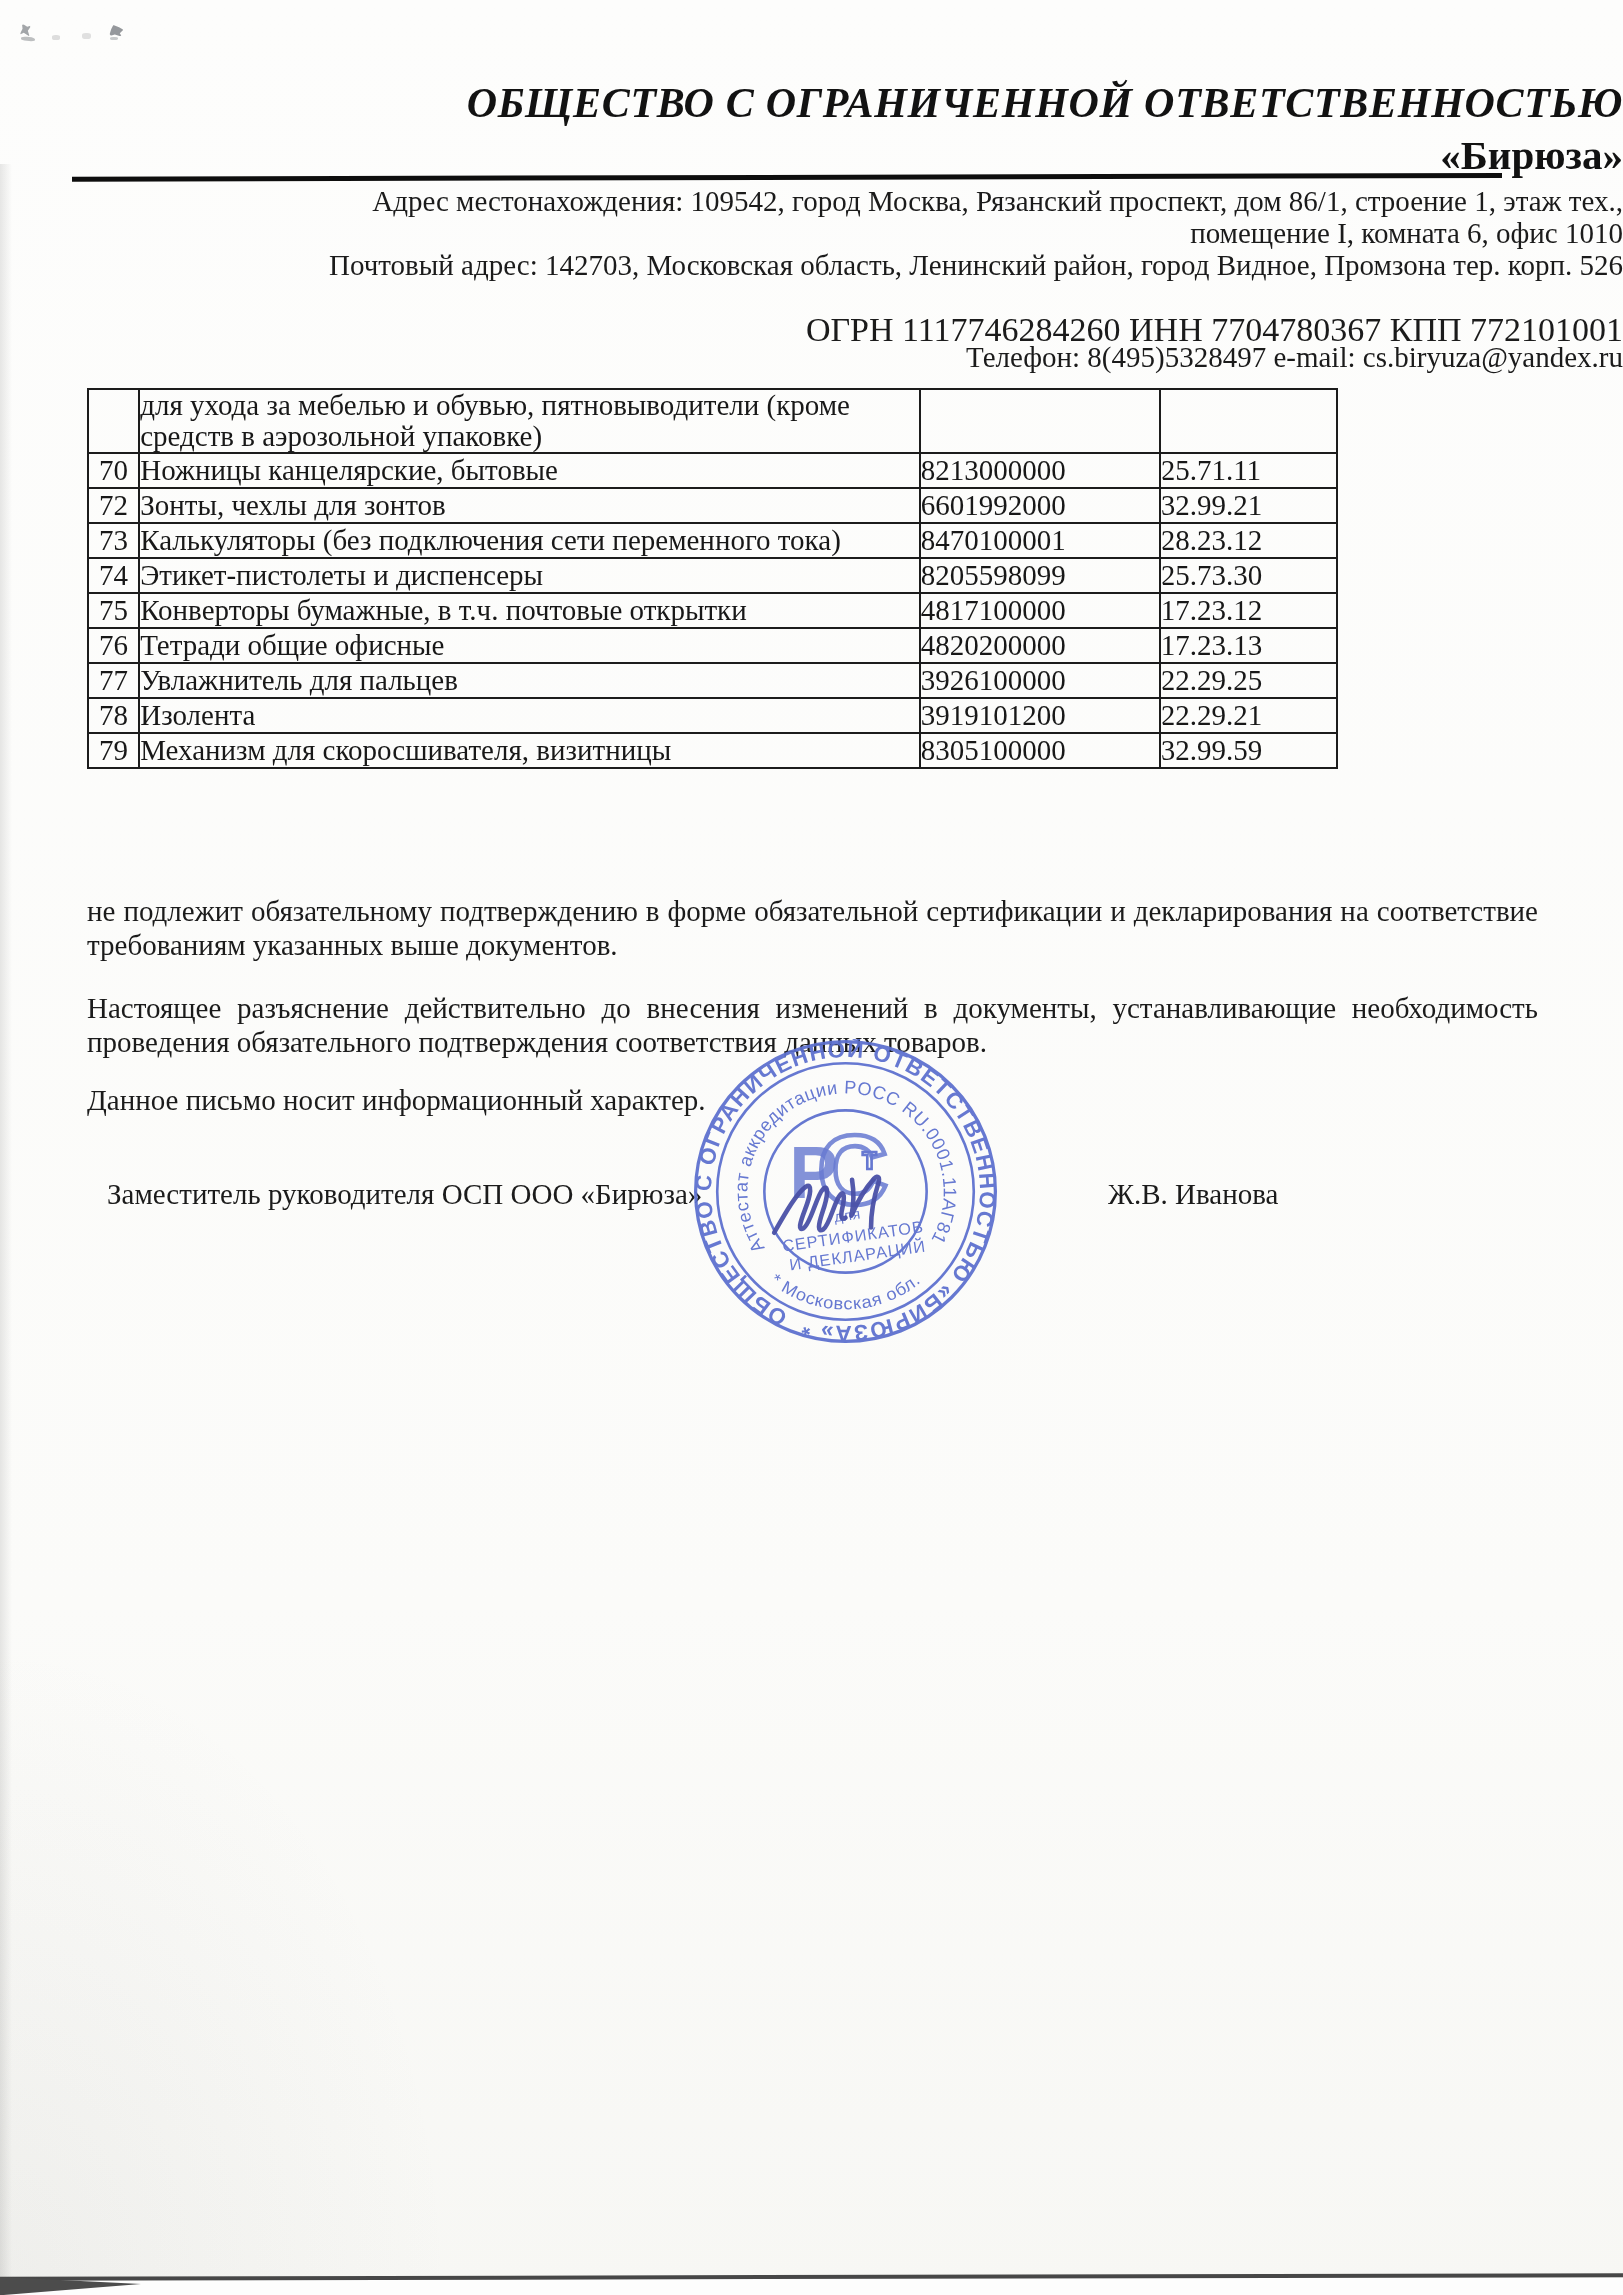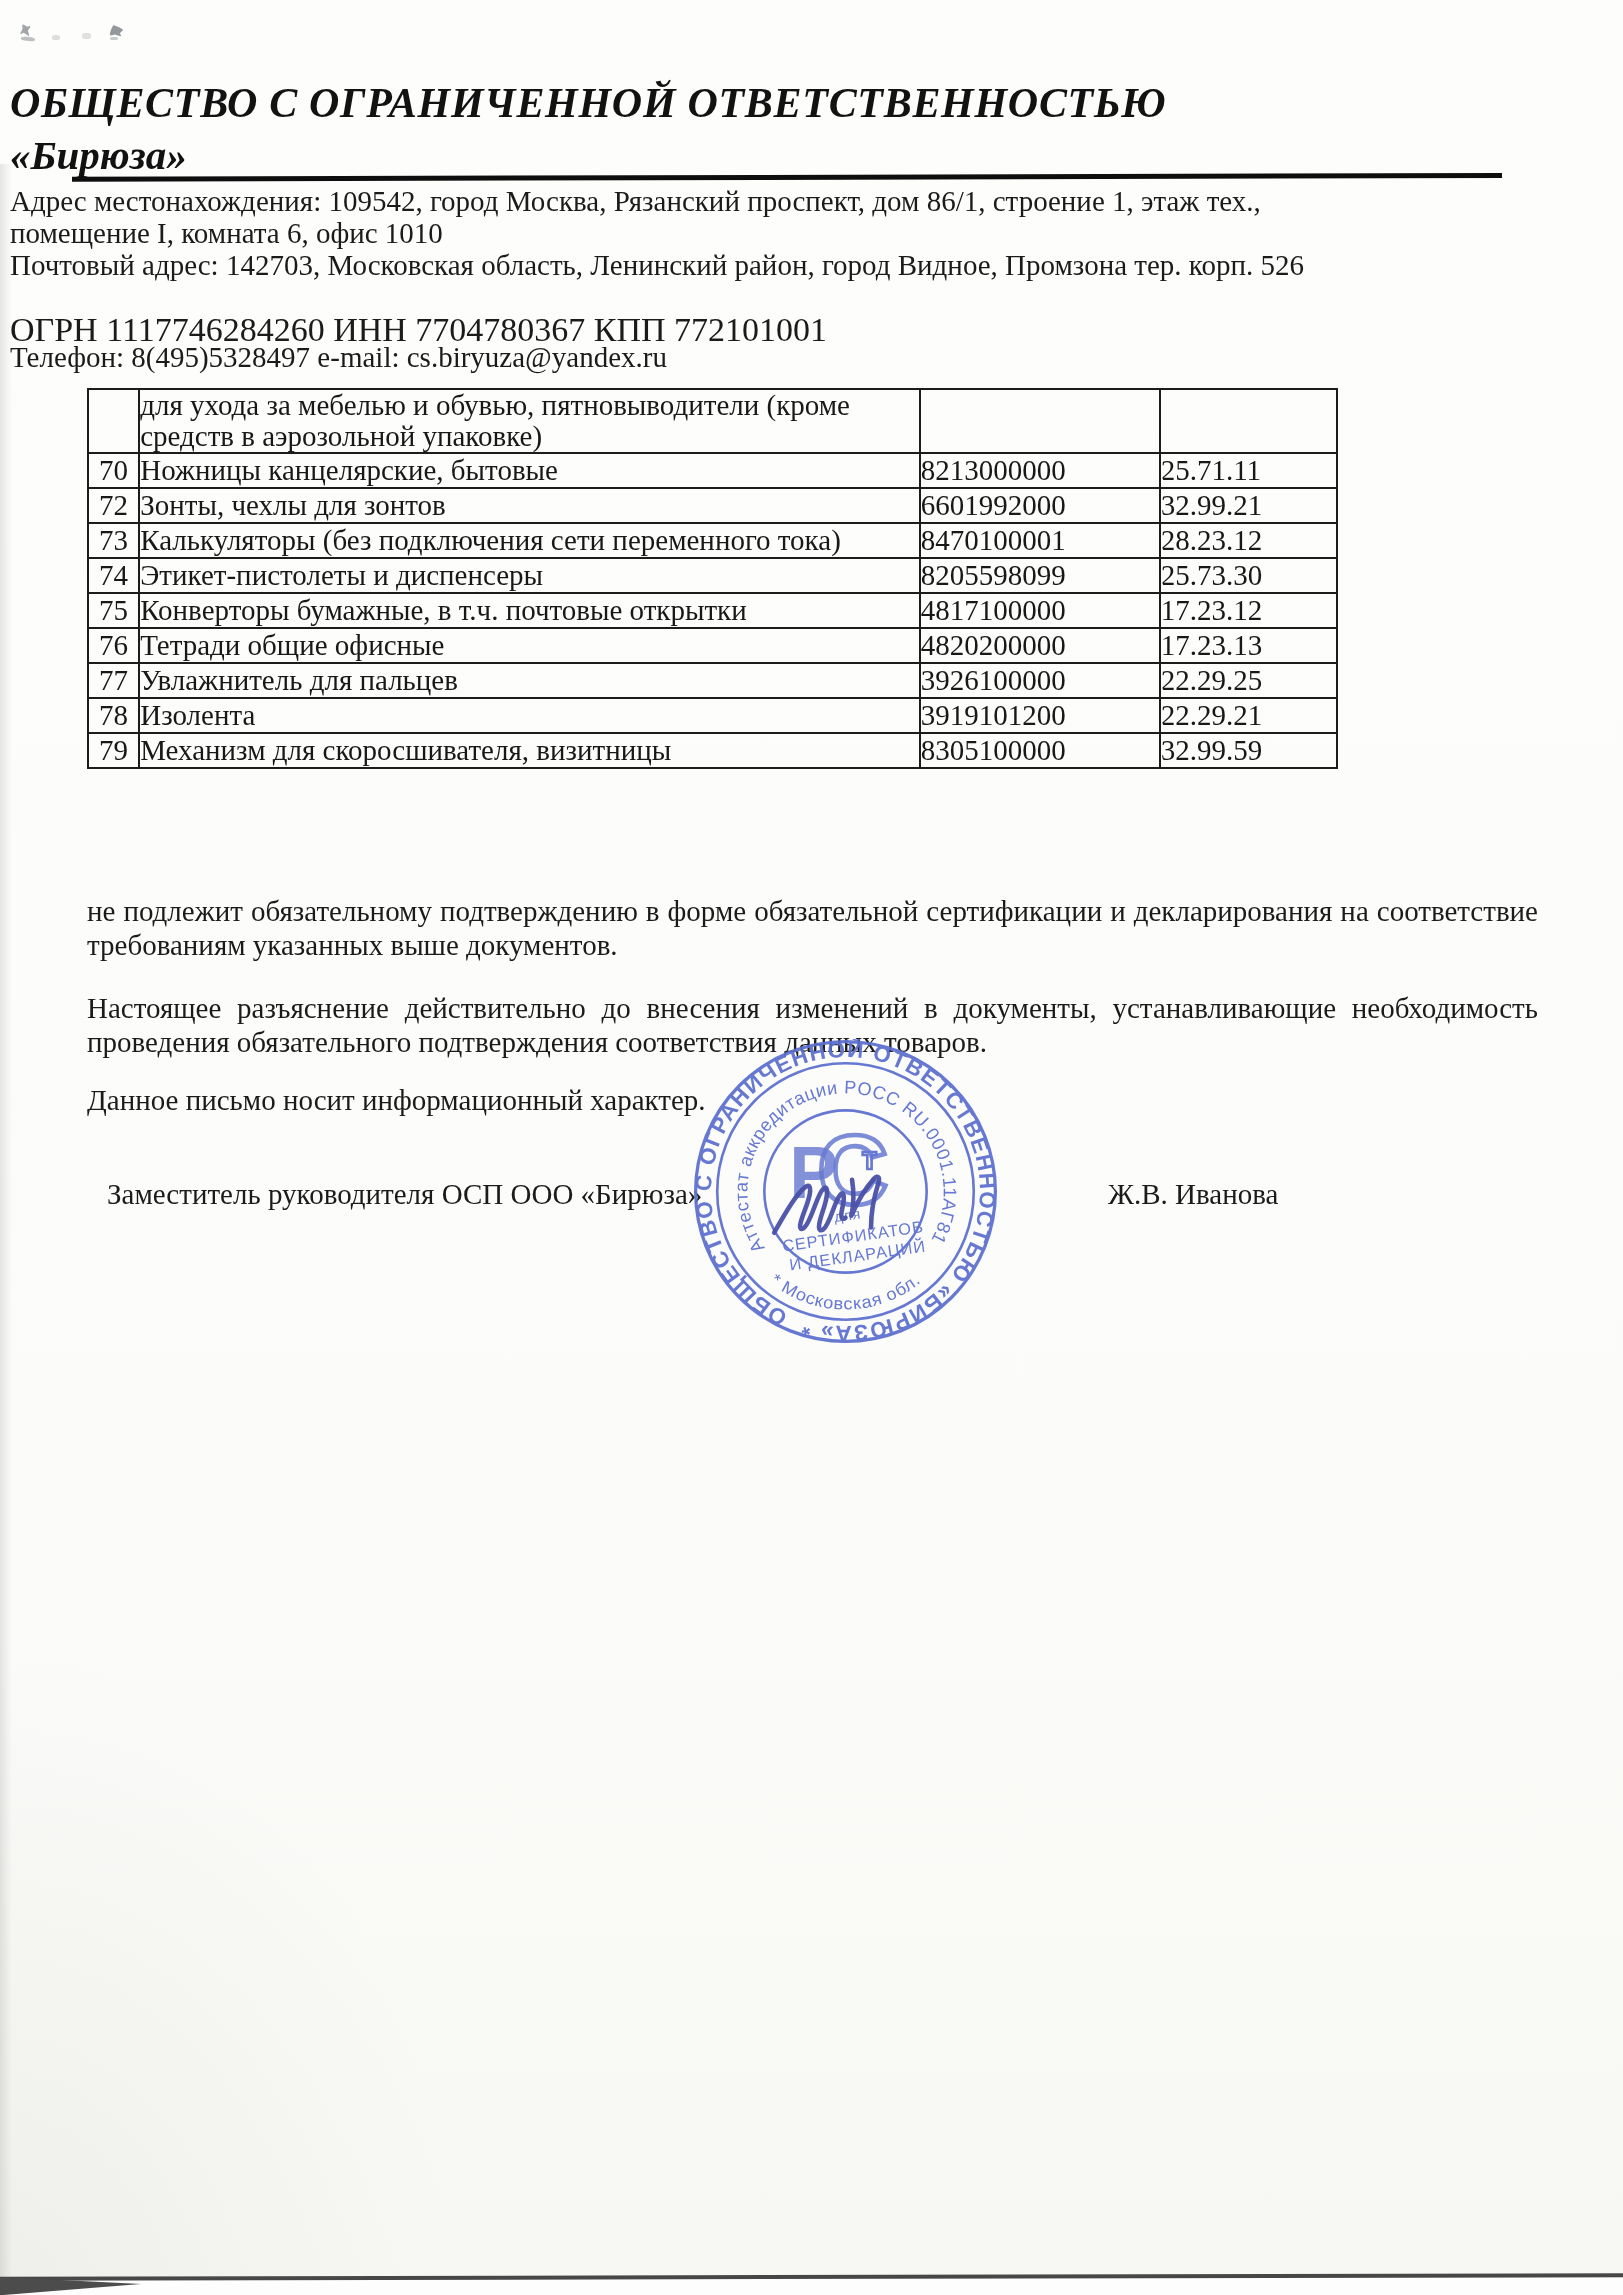--- a/index.html
+++ b/index.html
@@ -31,23 +31,23 @@
   .smudge.s4{left:110px;top:37px;width:7.9px;height:3.3px;background:rgba(120,125,130,.4);}
   .smudge.s5{left:52px;top:35px;width:7.9px;height:4.6px;background:rgba(150,150,150,.3);}
   .smudge.s6{left:82px;top:33px;width:9.2px;height:5.9px;background:rgba(150,150,150,.28);}
   .paper-edge-line{position:absolute;left:0;top:2275px;width:1623px;height:3.9px;
     background:#474747;transform:rotate(-.12deg);}
   .paper-edge-wedge{position:absolute;left:0;top:2277px;width:141px;height:18.3px;background:#4c4c4c;
     clip-path:polygon(0 0,100% 38%,0 100%);}
   .below-edge{position:absolute;left:0;top:2278px;width:1623px;height:17px;background:#fdfdfd;}
 
   
-  .center-line{position:absolute;left:10px;right:0;text-align:left;white-space:nowrap;}
+  .center-line{position:absolute;left:10px;right:0;text-align:right;white-space:nowrap;}
   .title-1{top:79px;font-size:42px;font-weight:bold;font-style:italic;letter-spacing:0.7px;color:#121212;}
-  .title-2{top:131px;font-size:41px;font-weight:bold;font-style:italic;color:#121212;}
+  .title-2{top:131px;font-size:41px;font-weight:bold;color:#121212;}
   .head-rule{position:absolute;left:72px;top:173px;width:1430px;height:4.6px;background:#0e0e0e;
     transform:rotate(-.15deg);transform-origin:right center;}
   .addr-1{top:185px;font-size:29px;}
   .addr-2{top:217px;font-size:29px;}
   .postal{top:249px;font-size:29px;}
   .ogrn{top:311px;font-size:34px;}
   .phone{top:341px;font-size:29px;}
 
   
   table.goods{

